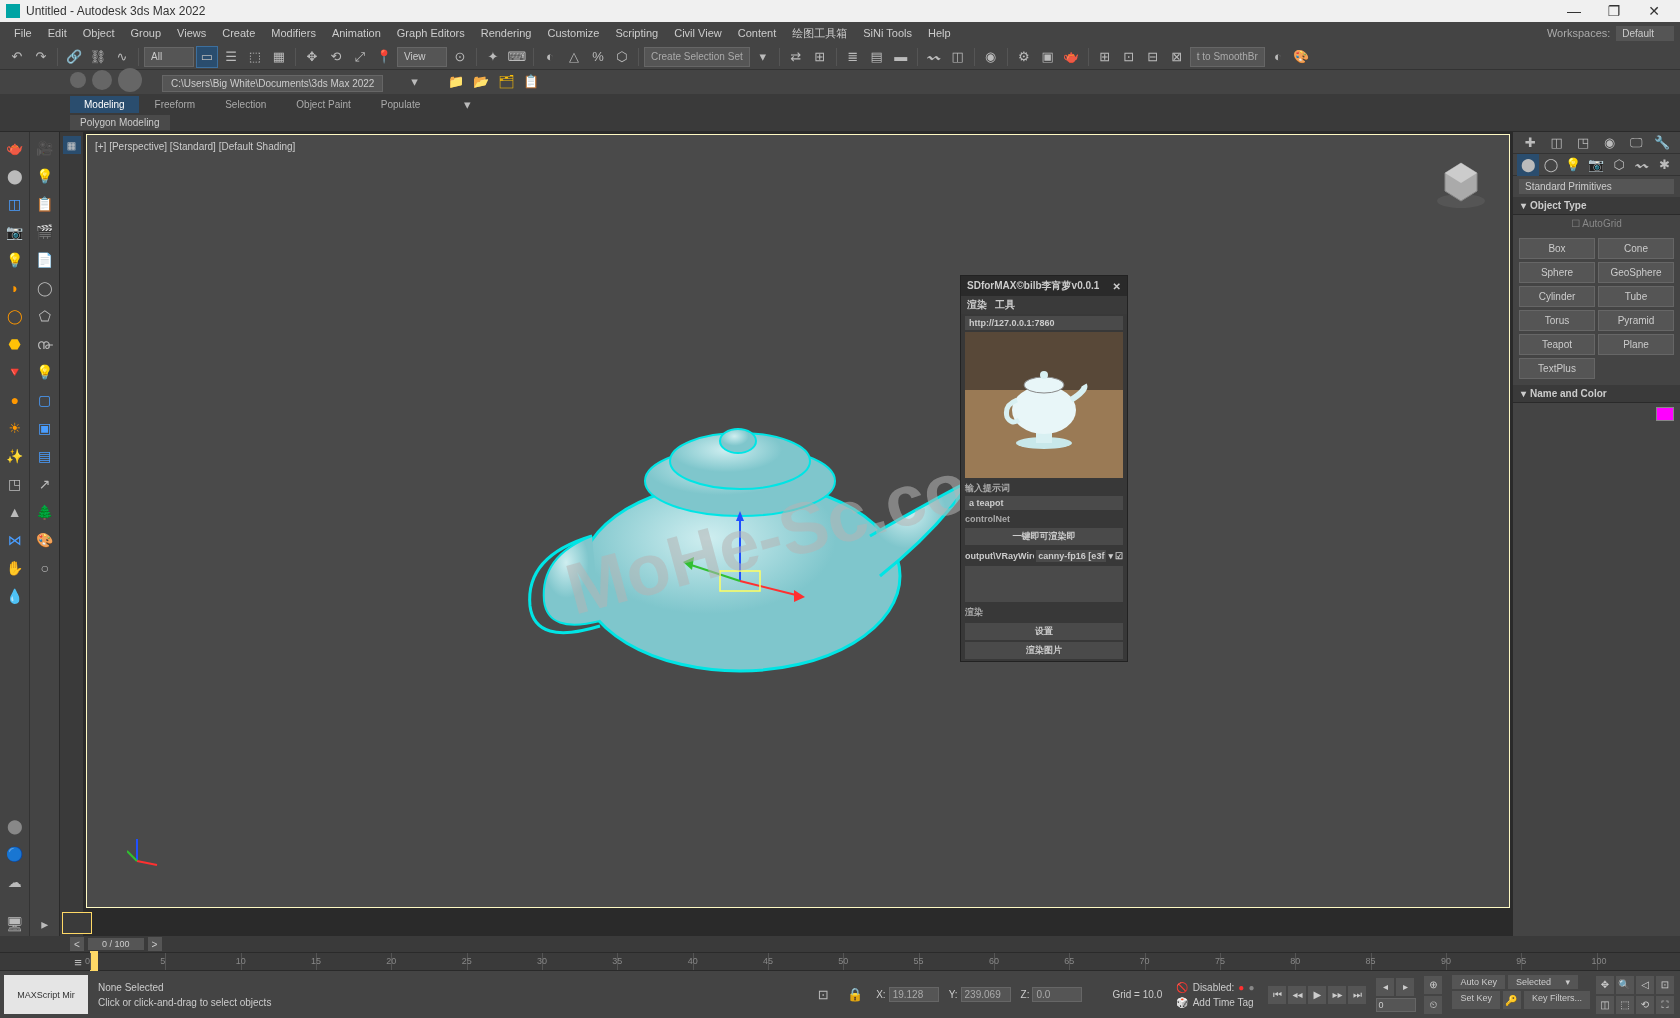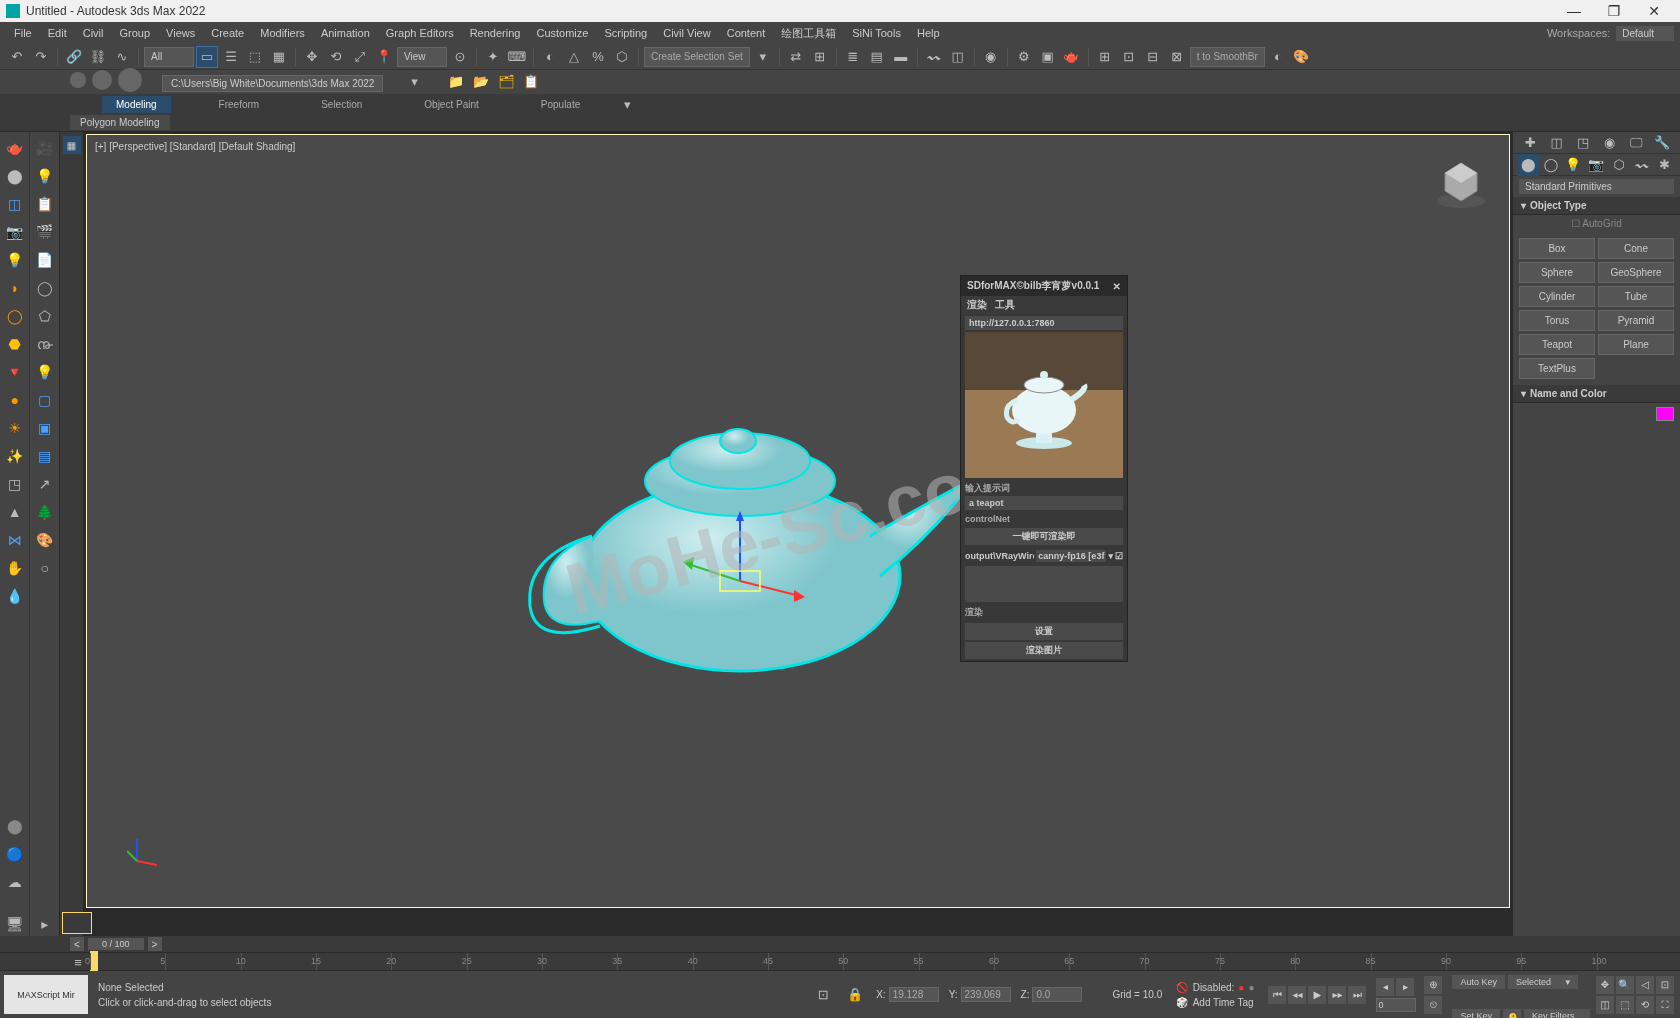--- a/index.html
+++ b/index.html
@@ -27,21 +27,21 @@
 .tfield { background: #555; border: 1px solid #666; padding: 2px 6px; font-size: 10px; height: 20px; display: flex; align-items: center; color: #aaa; }
 
 .below-tb { display: flex; align-items: flex-end; gap: 20px; padding: 2px 70px; background: #444; height: 24px; }
 .dot { width: 16px; height: 16px; border-radius: 50%; background: #666; }
 .dot.big { width: 20px; height: 20px; }
 .pathfield { background: #555; border: 1px solid #666; padding: 2px 8px; font-size: 10px; color: #ccc; min-width: 200px; }
 .iconrow { display: flex; gap: 3px; }
 
 
 .ribbon-tabs { height: 20px; background: #3a3a3a; display: flex; align-items: center; padding-left: 70px; gap: 2px; font-size: 10px; }
-.ribbon-tab { padding: 3px 14px; cursor: pointer; color: #aaa; margin-left: 32px; }
+.ribbon-tab { padding: 3px 14px; cursor: pointer; color: #aaa; }
 .ribbon-tab.active { background: #2a4d6e; color: #fff; }
 .ribbon-sub { height: 18px; background: #3a3a3a; display: flex; align-items: center; padding-left: 70px; font-size: 10px; border-bottom: 1px solid #2a2a2a; }
 .sub-item { padding: 2px 10px; background: #4a4a4a; }
 
 
 .main-area { display: flex; height: calc(100% - 22px - 22px - 26px - 24px - 20px - 18px - 16px - 18px - 48px); }
 
 
 .left-tools { width: 60px; background: #444; display: flex; flex-direction: column; border-right: 1px solid #2a2a2a; }
 .left-col-pair { display: flex; flex: 1; }
@@ -105,42 +105,42 @@
 
 
 .statusbar { height: 48px; background: #444; border-top: 1px solid #2a2a2a; display: flex; align-items: stretch; font-size: 10px; }
 .statusbar .script-box { width: 84px; background: #e5e5e5; color: #333; margin: 4px; display:flex; align-items:center; justify-content:center; font-size: 9px; }
 .statusbar .hints { flex: 0 0 420px; display: flex; flex-direction: column; justify-content: center; gap: 4px; padding-left: 6px; }
 .statusbar .mid { flex: 1; display: flex; align-items: center; justify-content: flex-end; gap: 10px; padding-right: 6px; }
 .coord { display: flex; align-items: center; gap: 3px; }
 .coord input { width: 50px; background: #555; border: 1px solid #666; color: #aaa; padding: 1px 3px; font-size: 10px; }
 .statusbar .timectrl { display: flex; align-items: center; gap: 2px; padding: 0 6px; }
 .statusbar .play-btn { width: 18px; height: 18px; background: #555; display: flex; align-items: center; justify-content: center; cursor: pointer; font-size: 10px; }
-.statusbar .key-area { display: flex; flex-direction: column; gap: 20px; padding: 4px 6px; }
+.statusbar .key-area { display: flex; flex-direction: column; gap: 2px; padding: 4px 6px; }
 .statusbar .key-btn { background: #555; padding: 2px 8px; cursor: pointer; font-size: 9px; }
 .statusbar .end-icons { display: flex; align-items: center; gap: 3px; padding-right: 6px; }
 
 svg { display: block; }
 </style>
 </head>
 <body>
 
 <div class="titlebar">
   <div class="app-icon"></div>
   <span>Untitled - Autodesk 3ds Max 2022</span>
   <div class="spacer"></div>
   <div class="winbtn">—</div>
   <div class="winbtn">❐</div>
   <div class="winbtn close">✕</div>
 </div>
 
 <div class="menubar">
   <div class="menuitem">File</div>
   <div class="menuitem">Edit</div>
-  <div class="menuitem">Civil</div>
+  <div class="menuitem">Object</div>
   <div class="menuitem">Group</div>
   <div class="menuitem">Views</div>
   <div class="menuitem">Create</div>
   <div class="menuitem">Modifiers</div>
   <div class="menuitem">Animation</div>
   <div class="menuitem">Graph Editors</div>
   <div class="menuitem">Rendering</div>
   <div class="menuitem">Customize</div>
   <div class="menuitem">Scripting</div>
   <div class="menuitem">Civil View</div>

